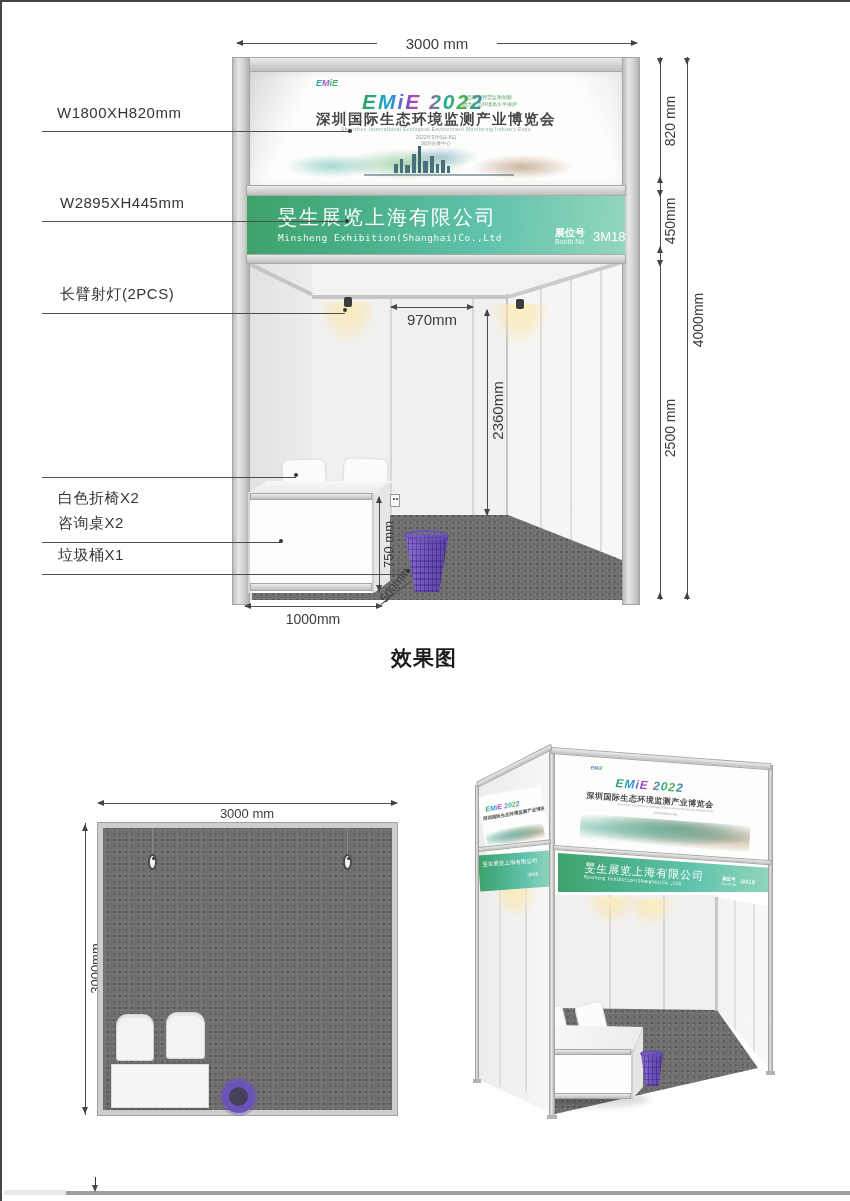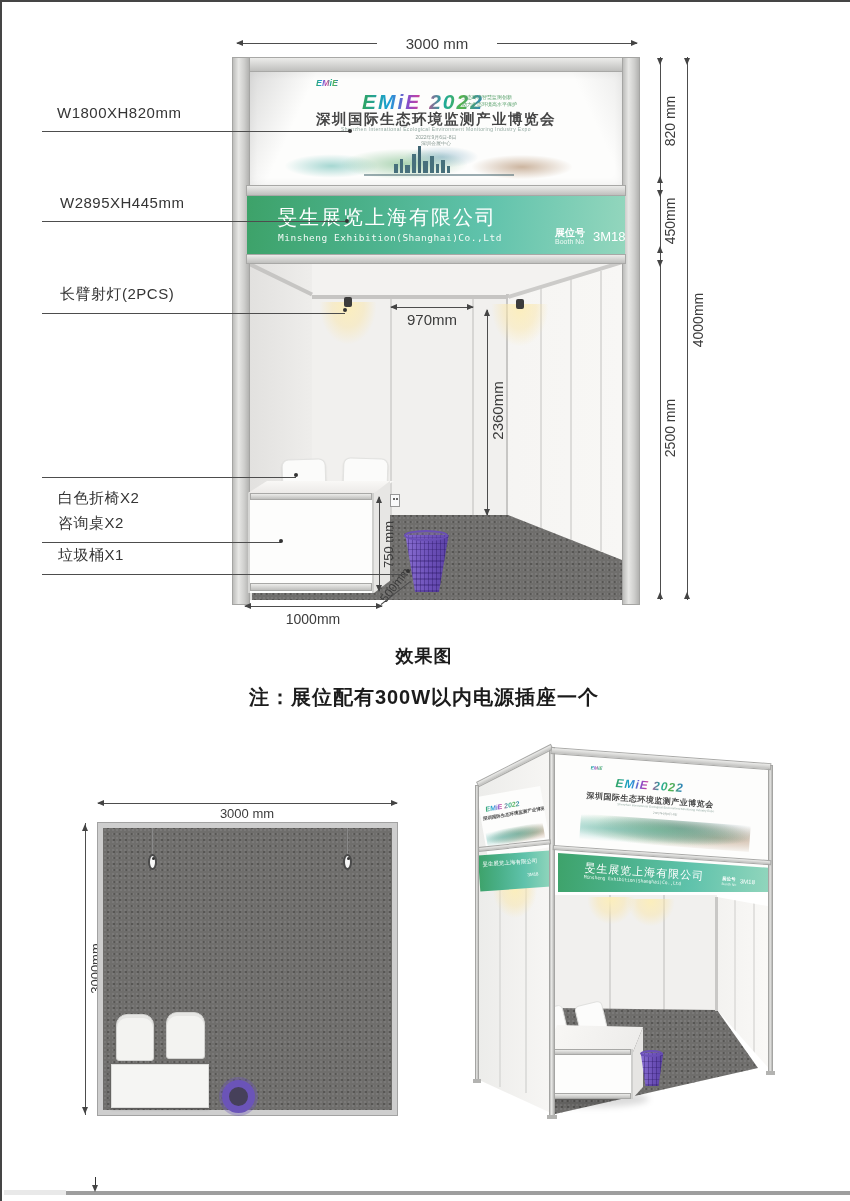--- a/index.html
+++ b/index.html
@@ -198,22 +198,21 @@
 <div class="ar ar-u" style="left:657px;top:592px;"></div>
 <div class="abs dim vtext" style="left:640px;top:113px;width:60px;">820 mm</div>
 <div class="abs dim vtext" style="left:640px;top:213px;width:60px;">450mm</div>
 <div class="abs dim vtext" style="left:640px;top:420px;width:60px;">2500 mm</div>
 
 <div class="abs dimline" style="left:687px;top:57px;width:1px;height:543px;"></div>
 <div class="ar ar-d" style="left:684px;top:58px;"></div>
 <div class="ar ar-u" style="left:684px;top:592px;"></div>
 <div class="abs dim vtext" style="left:668px;top:312px;width:60px;">4000mm</div>
 
-<div class="abs notes" style="left:124px;top:644px;width:600px;font-size:18px;font-weight:bold;letter-spacing:1px;">效果图</div>
-<div class="abs notes" style="left:124px;top:684px;width:600px;font-size:20px;font-weight:bold;letter-spacing:1px;">注：展位配有300W以内电源插座一个</div>
+<div class="abs notes" style="left:124px;top:644px;width:600px;font-size:21px;font-weight:bold;letter-spacing:1px;">效果图</div>
 
 <div class="abs dimline" style="left:98px;top:803px;width:299px;height:1px;"></div>
 <div class="ar ar-l" style="left:97px;top:800px;"></div>
 <div class="ar ar-r" style="left:391px;top:800px;"></div>
 <div class="abs dim" style="left:97px;top:806px;width:300px;text-align:center;font-size:13px;">3000 mm</div>
 
 <div class="abs dimline" style="left:85px;top:823px;width:1px;height:292px;"></div>
 <div class="ar ar-u" style="left:82px;top:824px;"></div>
 <div class="ar ar-d" style="left:82px;top:1107px;"></div>
 <div class="abs dim vtext" style="left:65px;top:961px;width:60px;font-size:13px;">3000mm</div>

